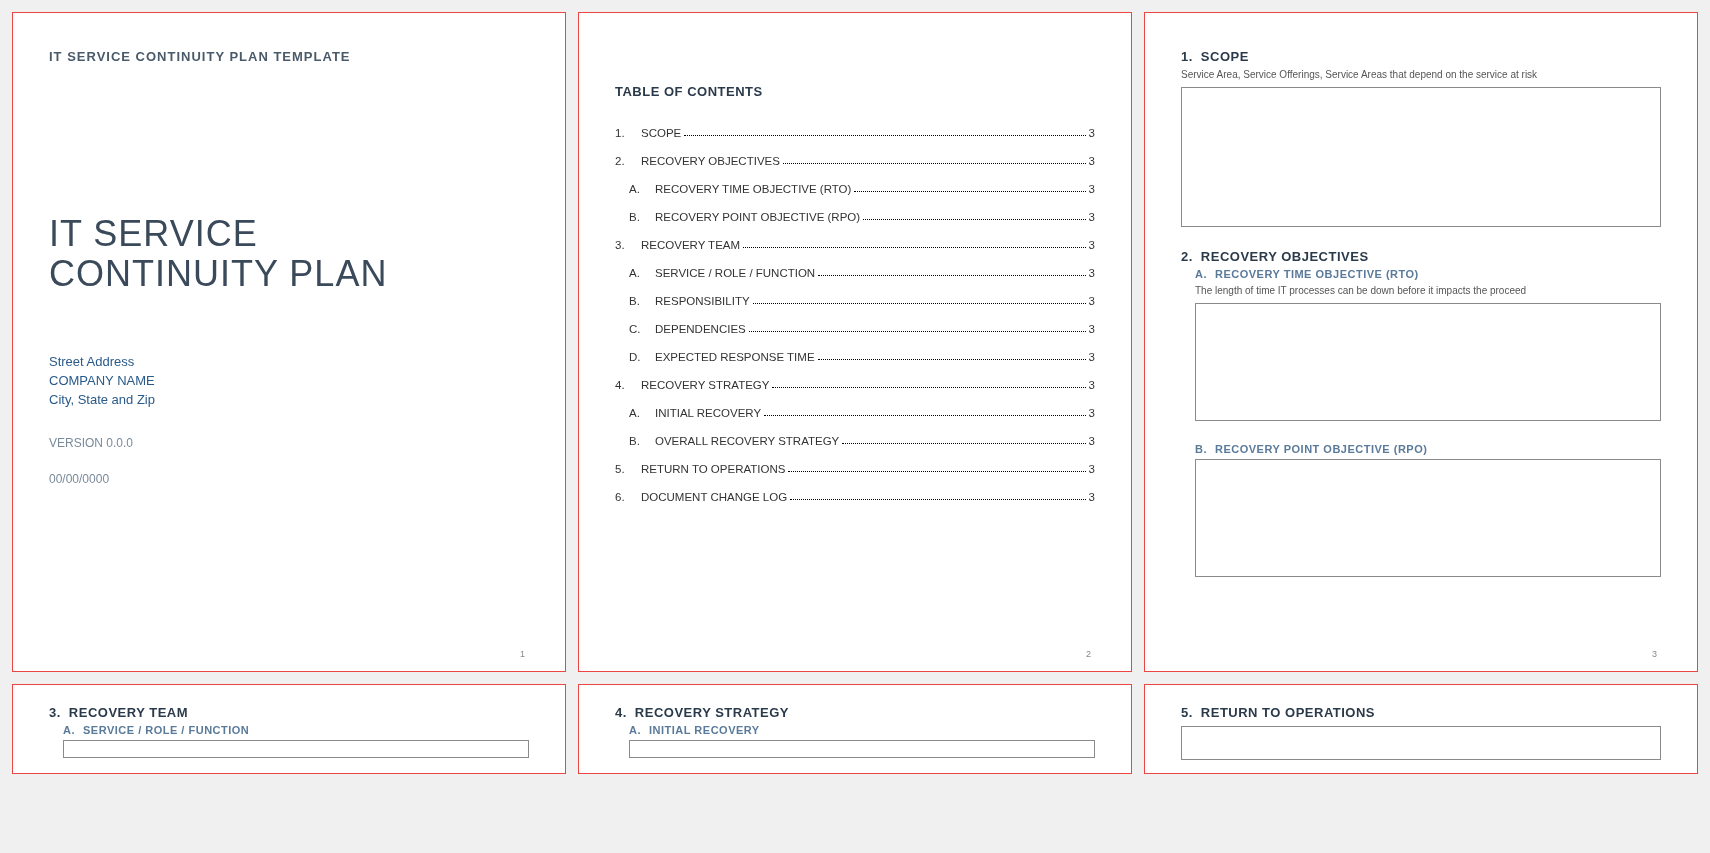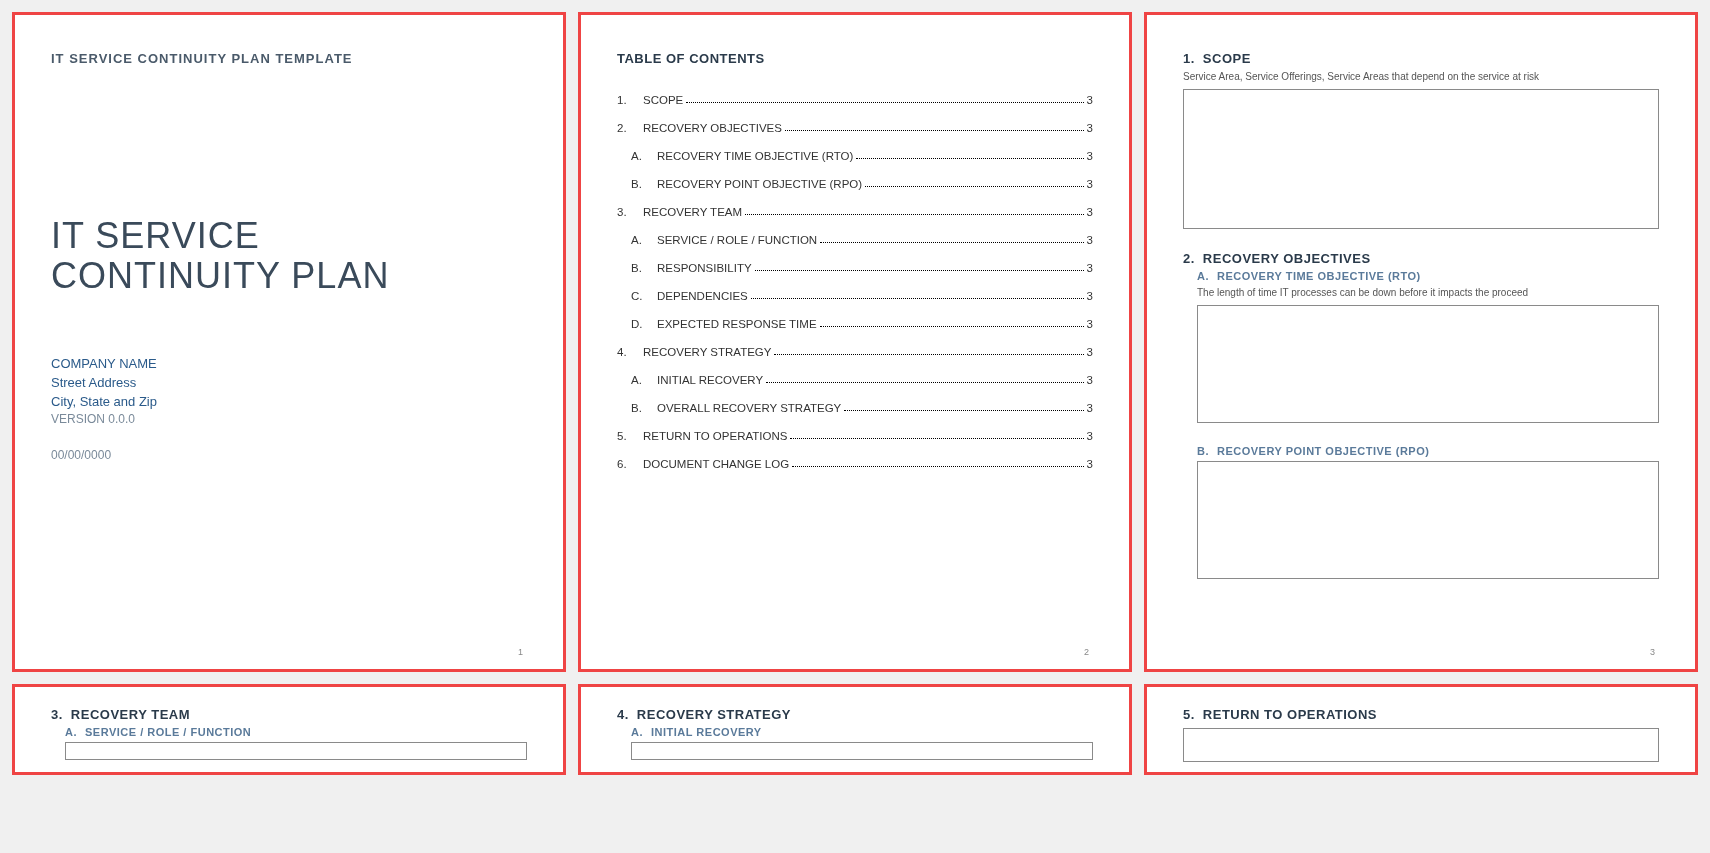--- a/index.html
+++ b/index.html
@@ -11,21 +11,21 @@
   }
   .pages-container {
     display: grid;
     grid-template-columns: repeat(3, 1fr);
     gap: 12px;
     max-width: 1686px;
     margin: 0 auto;
   }
   .page {
     background: #fff;
-    border: 3px solid #ef4444;
+    border: 1px solid #ef4444;
     position: relative;
     padding: 36px 36px 24px 36px;
     min-height: 660px;
   }
   .page-short { min-height: 90px; padding: 20px 36px 10px 36px; }
   .page-num {
     position: absolute;
     bottom: 12px;
     right: 40px;
     font-size: 9px;
@@ -46,29 +46,30 @@
     line-height: 1.1;
     letter-spacing: 1px;
     margin-bottom: 60px;
   }
   .company-block div {
     font-size: 13px;
     color: #2a5a8a;
     line-height: 1.45;
   }
   .web-block { margin-top: 20px; font-size: 13px; color: #2a5a8a; }
-  .meta { font-size: 12px; color: #7a8a9a; }
+  .meta { margin-top: 26px; font-size: 12px; color: #7a8a9a; }
   .meta div { margin-bottom: 22px; }
   
   .toc-heading {
     font-size: 13px;
     font-weight: bold;
     color: #2a3a4a;
     letter-spacing: 0.5px;
     margin-bottom: 28px;
+    margin-top: 35px;
   }
   .toc-list { list-style: none; }
   .toc-row {
     display: flex;
     align-items: baseline;
     font-size: 11.5px;
     color: #333;
     margin-bottom: 16px;
   }
   .toc-row.sub { padding-left: 14px; }
@@ -118,22 +119,22 @@
 
 <div class="pages-container">
 
   <div class="page">
     <div class="template-label">IT SERVICE CONTINUITY PLAN TEMPLATE</div>
     <div class="doc-title">
       <div>IT SERVICE</div>
       <div>CONTINUITY PLAN</div>
     </div>
     <div class="company-block">
+      <div>Street Address</div>
       <div>COMPANY NAME</div>
-      <div>Street Address</div>
       <div>City, State and Zip</div>
     </div>
     <div class="meta">
       <div>VERSION 0.0.0</div>
       <div>00/00/0000</div>
     </div>
     <div class="page-num">1</div>
   </div>
 
   <div class="page">

